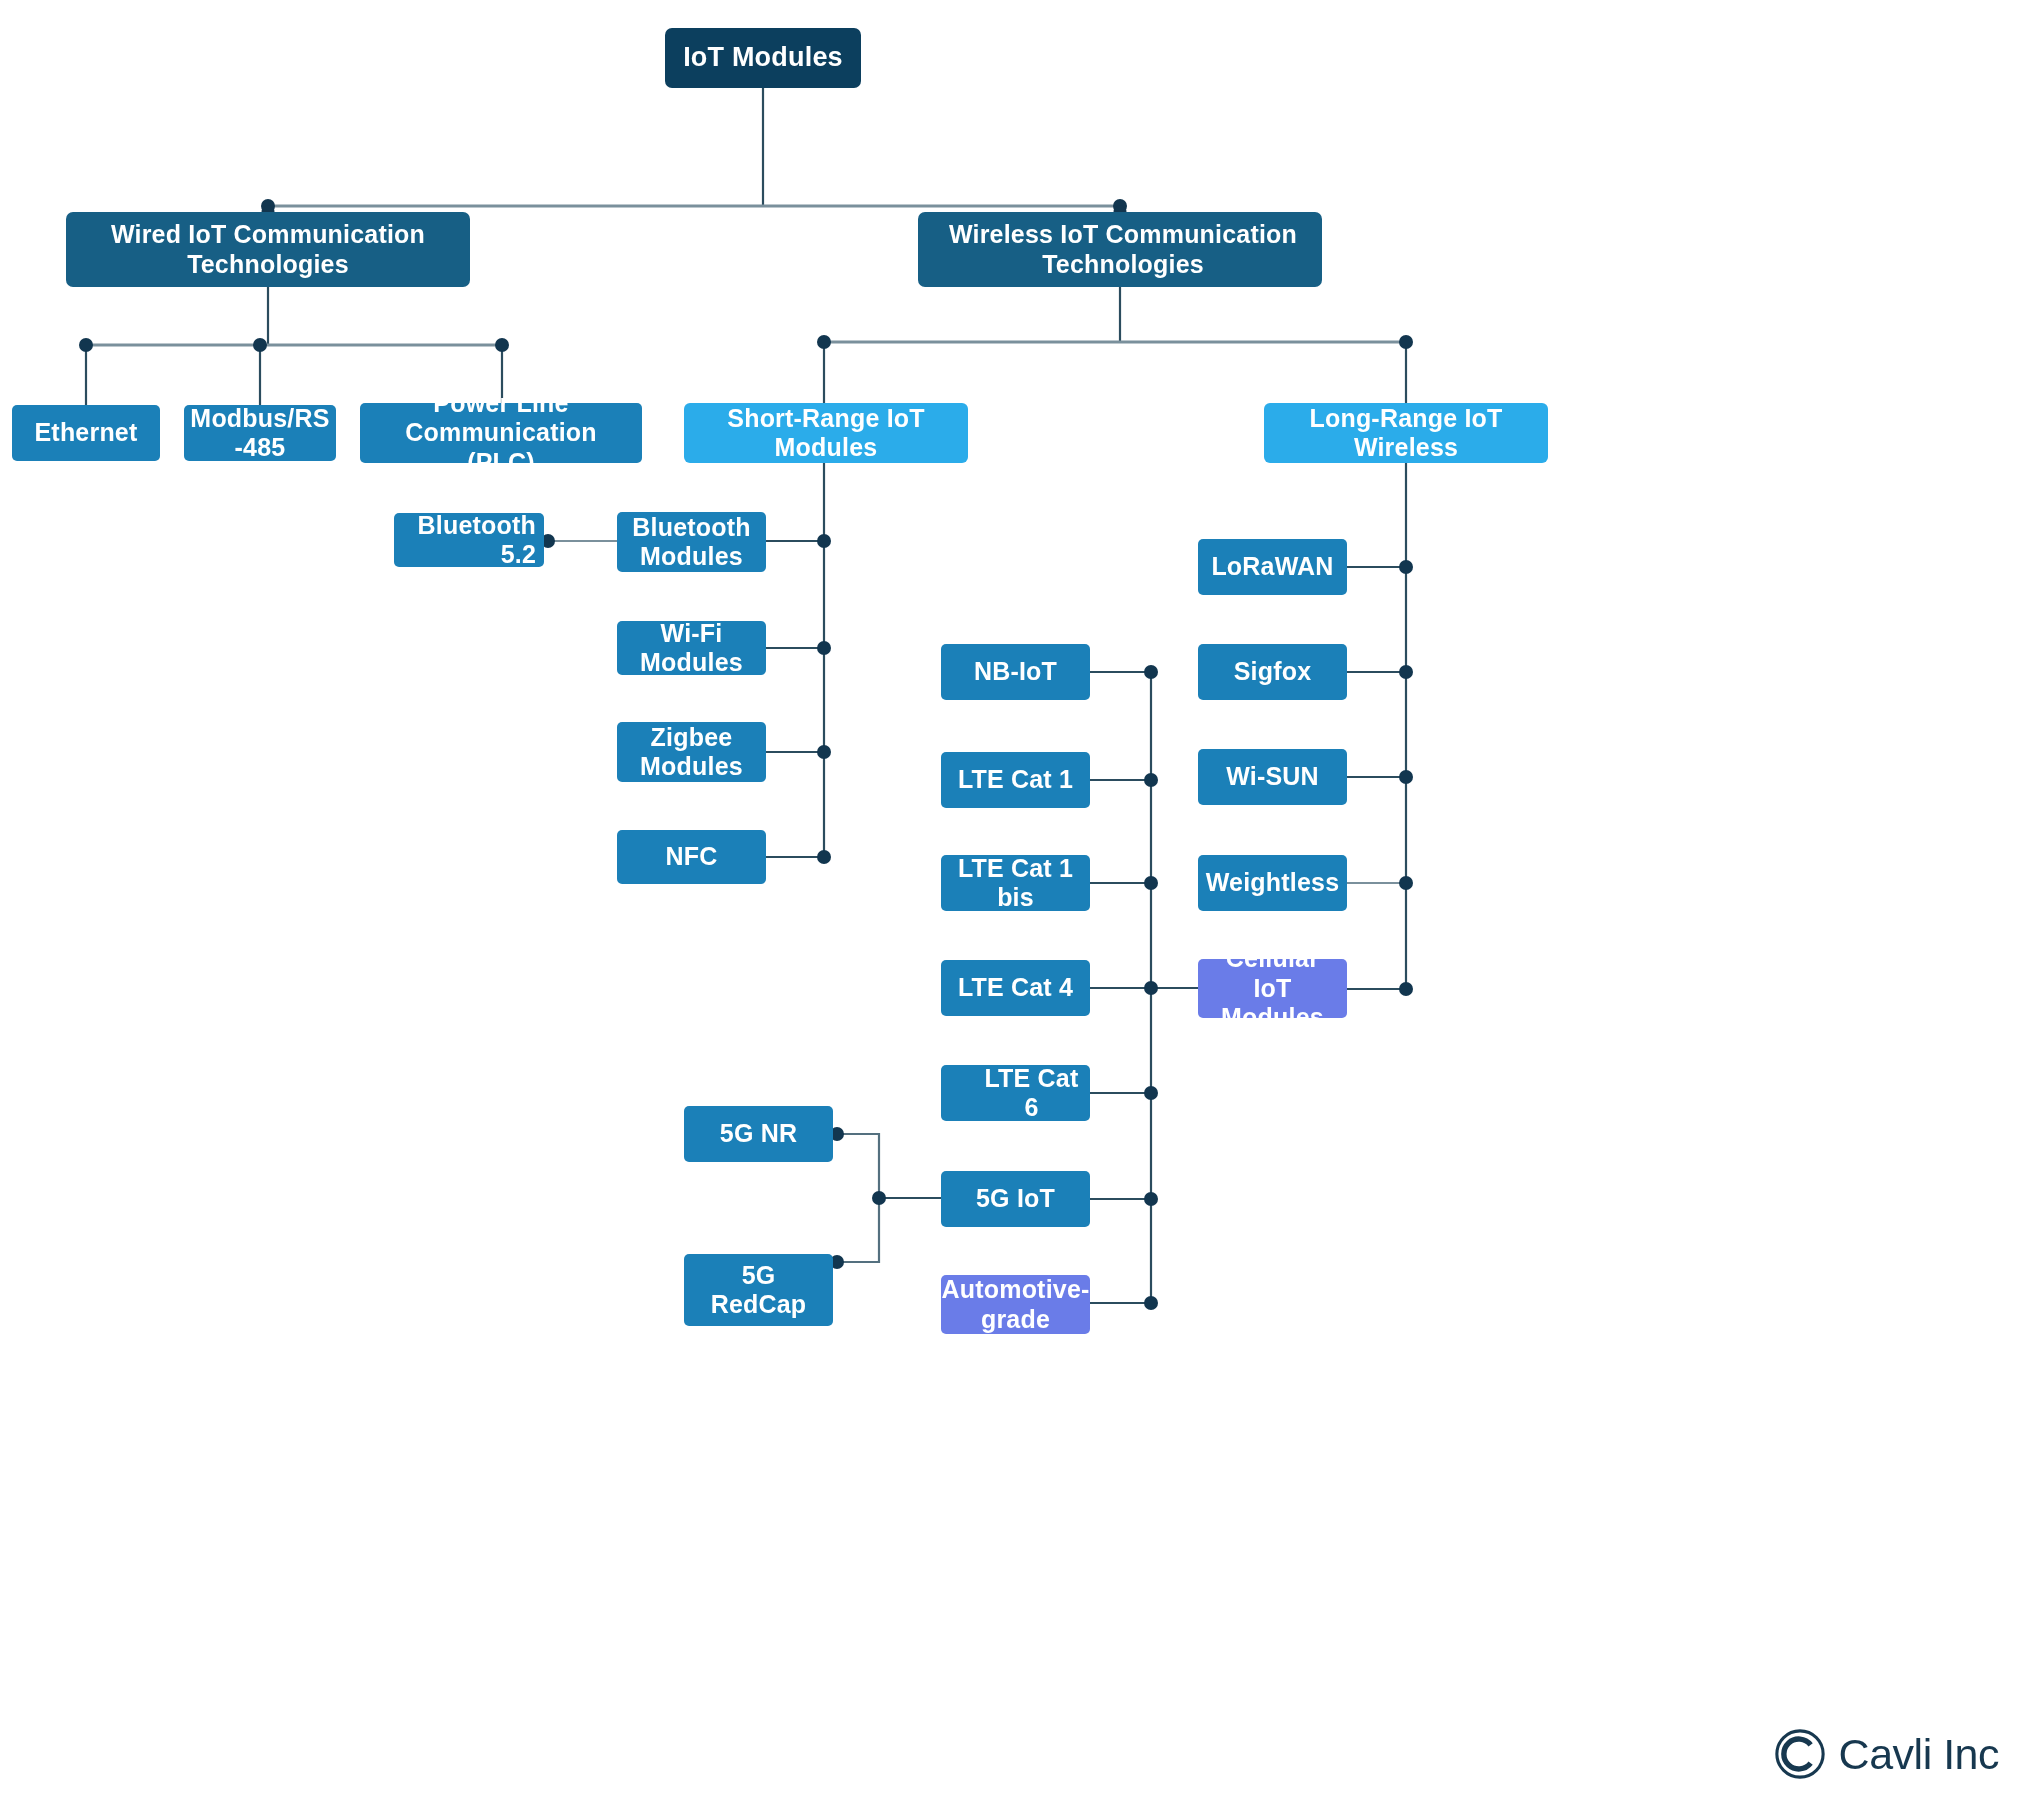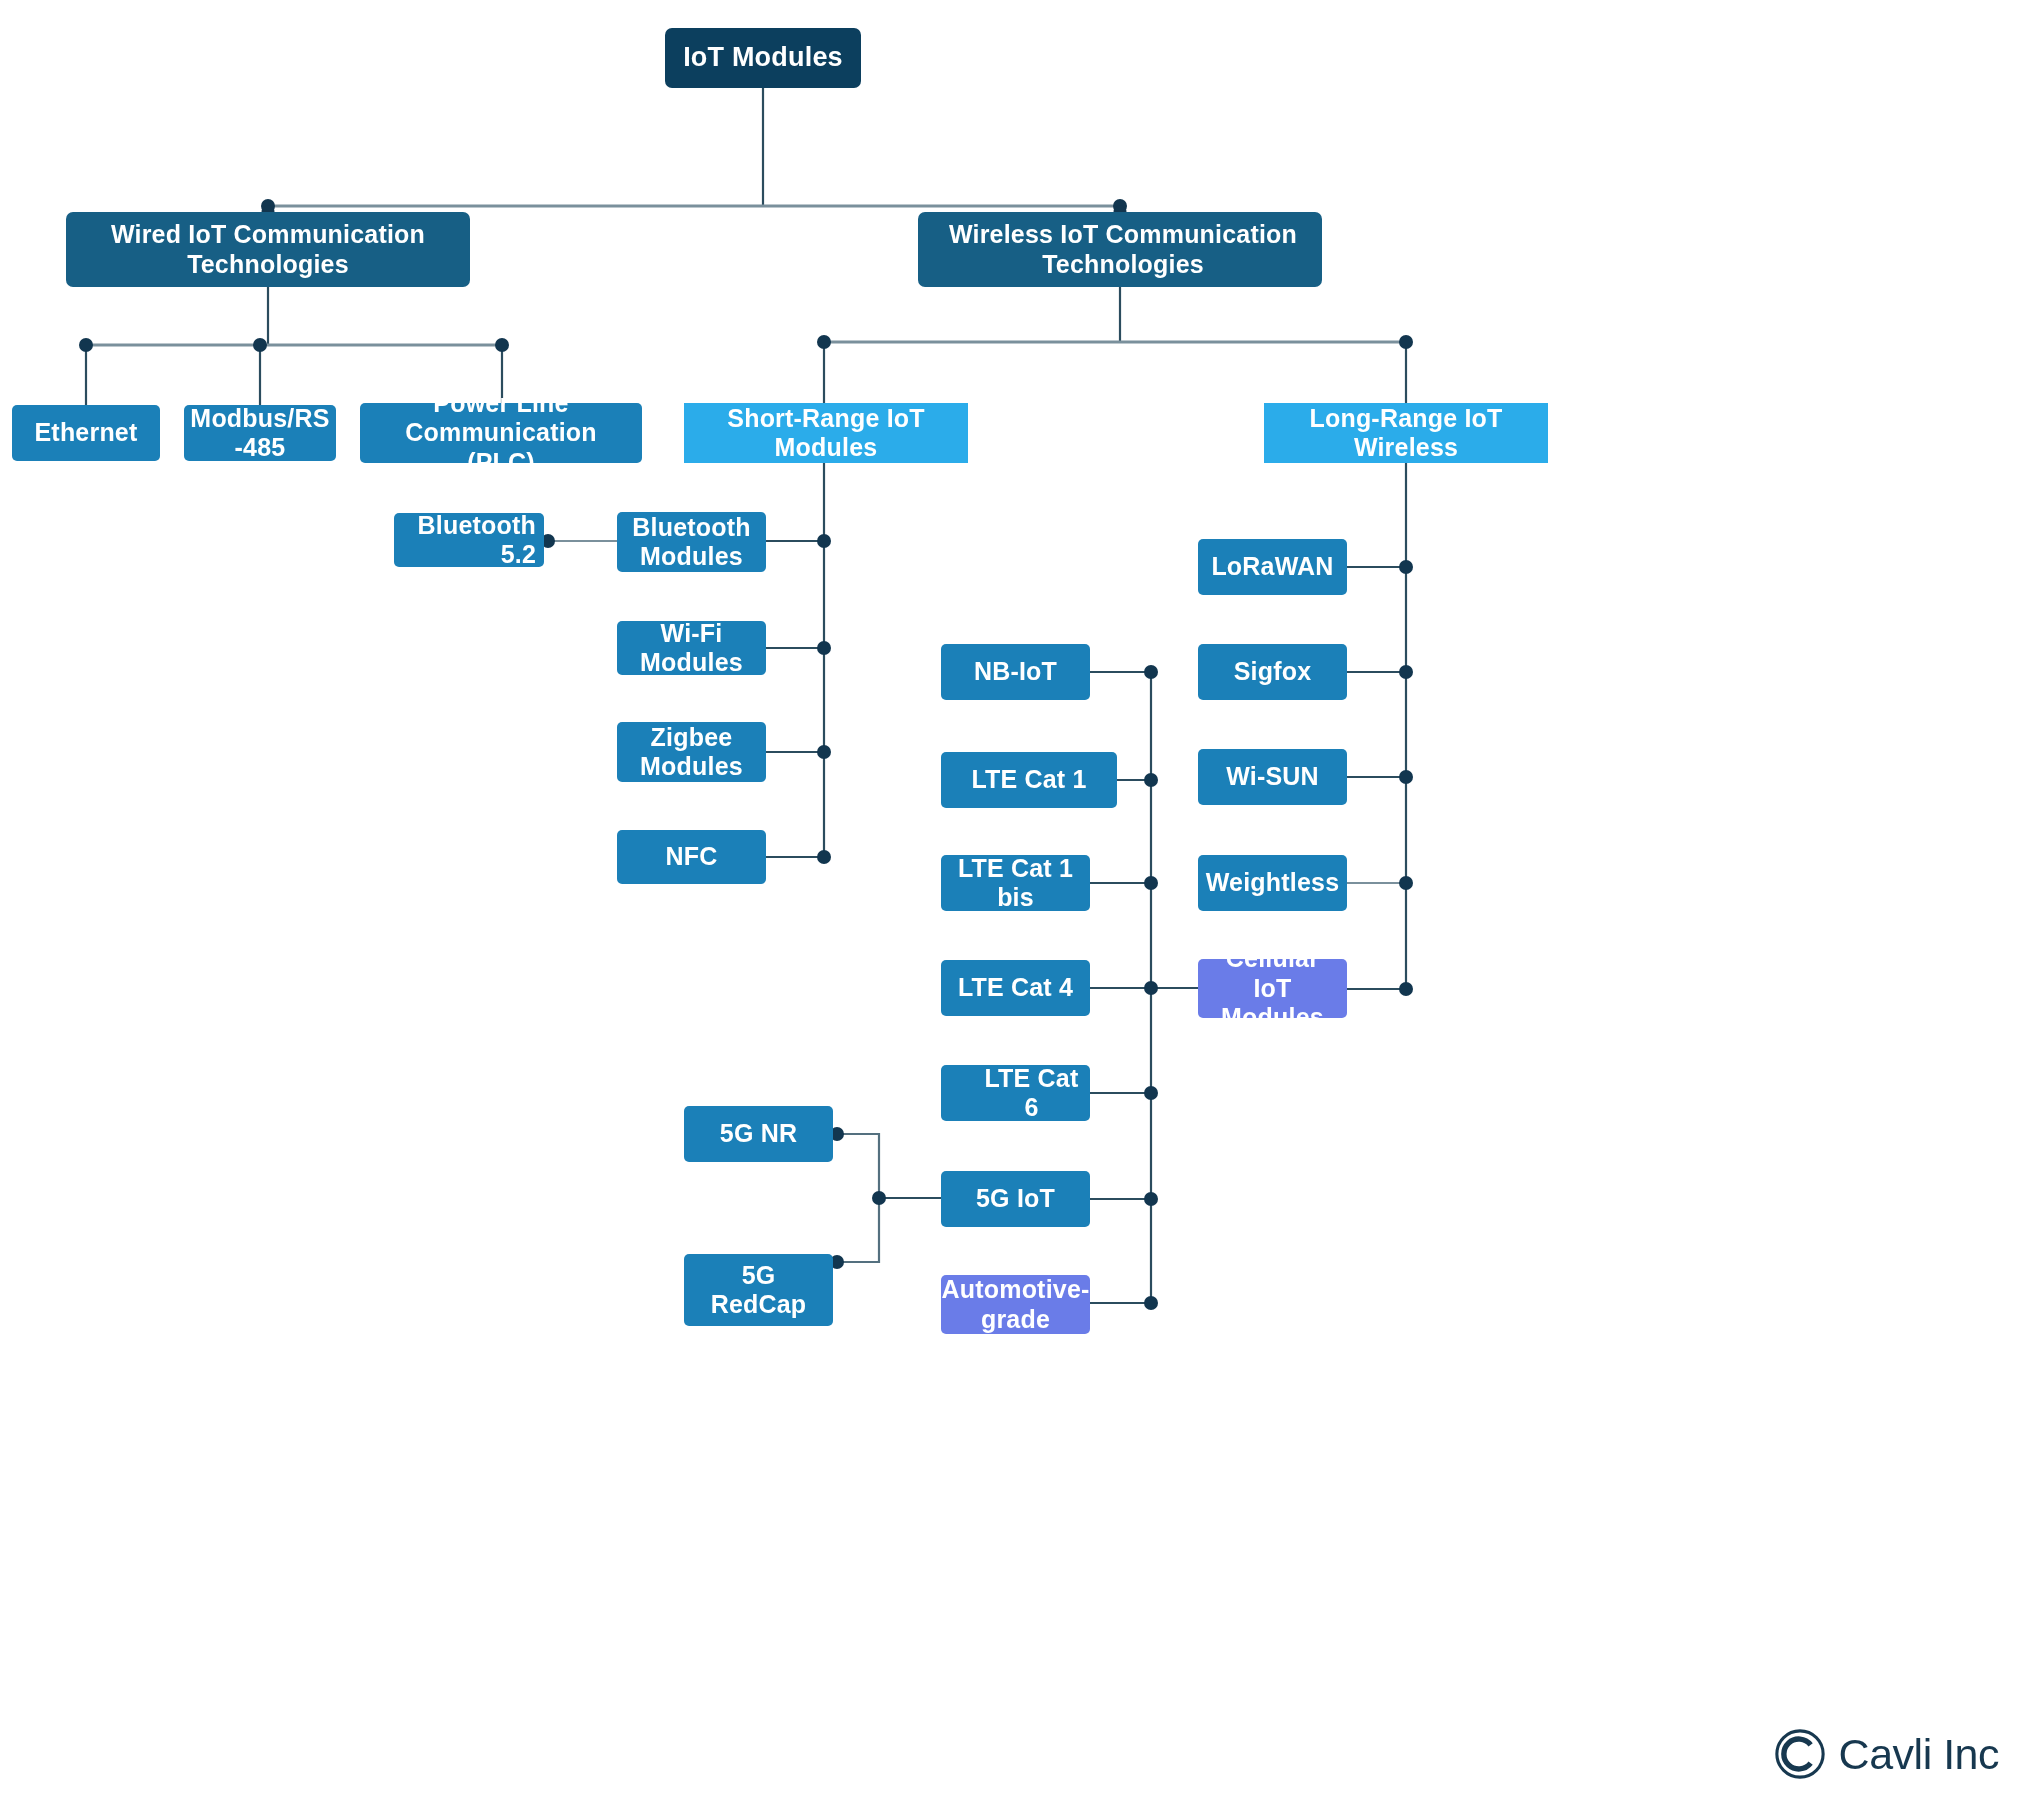--- a/index.html
+++ b/index.html
@@ -30,21 +30,21 @@
     color:#ffffff;
     border-radius:5px;
     line-height:1.18;
     padding:4px 8px;
     font-weight:700;
     letter-spacing:0.2px;
     z-index:5;
   }
   .node.lvl0{ background:#0c3f5e; border-radius:7px; font-size:27px; }
   .node.lvl1{ background:#175f85; border-radius:7px; font-size:25px; font-weight:600; }
-  .node.light{ background:#2bacea; border-radius:0; font-size:25px; font-weight:600;text-align:center; }
+  .node.light{ background:#2bacea; border-radius:6px; font-size:25px; font-weight:600;text-align:center; }
   .node.leaf{ background:#1b80b8; border-radius:5px; font-size:25px; font-weight:600; }
   .node.purple{ background:#6a7ce8; border-radius:5px; font-size:25px; font-weight:600; }
   .node .lbl{ white-space:pre-line; display:block; }
   #logo{
     position:absolute;
     right:28px;
     bottom:24px;
     display:flex;
     align-items:center;
     gap:12px;
@@ -209,21 +209,21 @@
       <div class="node leaf" style="left: 1198px; top: 855px; width: 149px; height: 56px;">
         <span class="lbl">Weightless</span>
       </div>
       <div class="node purple" style="left: 1198px; top: 959px; width: 149px; height: 59px;">
         <span class="lbl">Cellular
 IoT Modules</span>
       </div>
       <div class="node leaf" style="left: 941px; top: 644px; width: 149px; height: 56px;">
         <span class="lbl">NB-IoT</span>
       </div>
-      <div class="node leaf" style="left: 941px; top: 752px; width: 176px; height: 56px;">
+      <div class="node leaf" style="left: 941px; top: 752px; width: 149px; height: 56px;">
         <span class="lbl">LTE Cat 1</span>
       </div>
       <div class="node leaf" style="left: 941px; top: 855px; width: 149px; height: 56px;">
         <span class="lbl">LTE Cat 1 bis</span>
       </div>
       <div class="node leaf" style="left: 941px; top: 960px; width: 149px; height: 56px;">
         <span class="lbl">LTE Cat 4</span>
       </div>
       <div class="node leaf" style="left: 941px; top: 1065px; width: 149px; height: 56px; padding-left: 40px;">
         <span class="lbl">LTE Cat 6</span>

